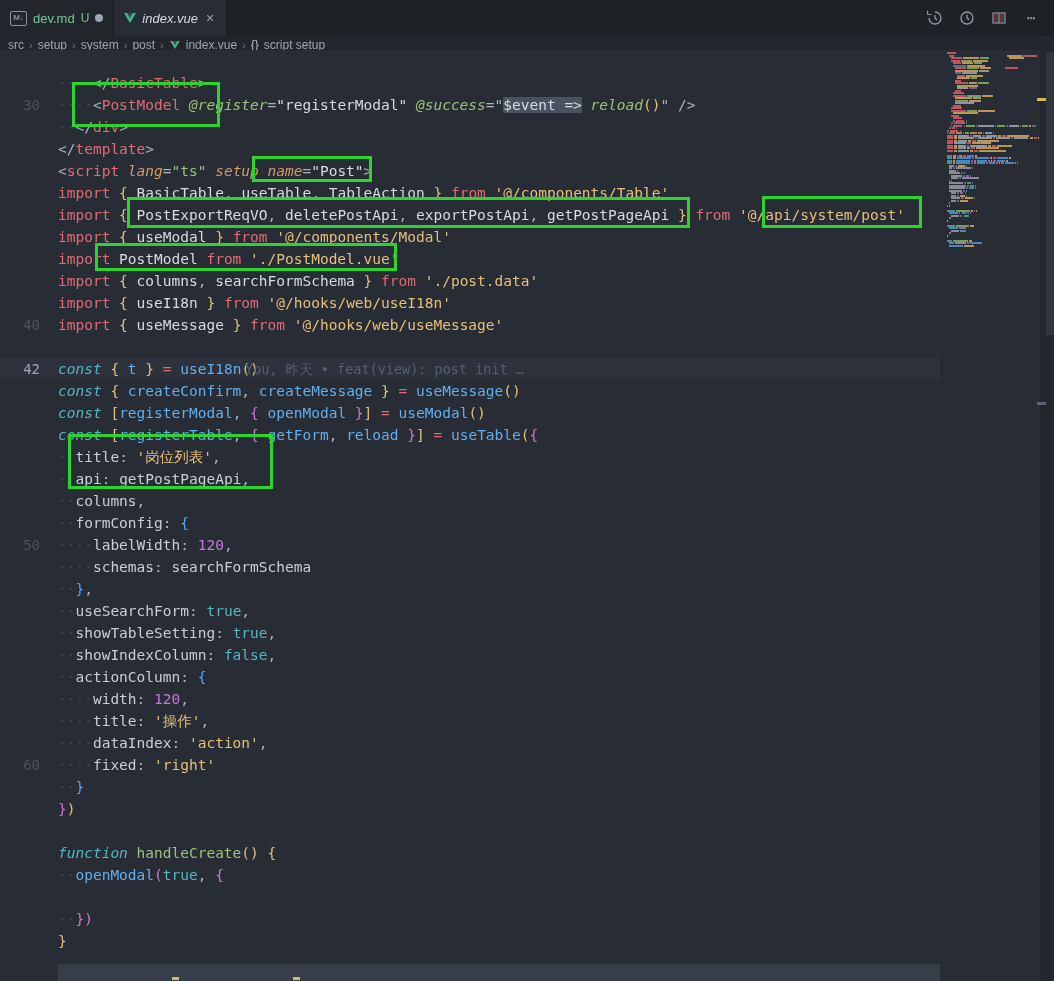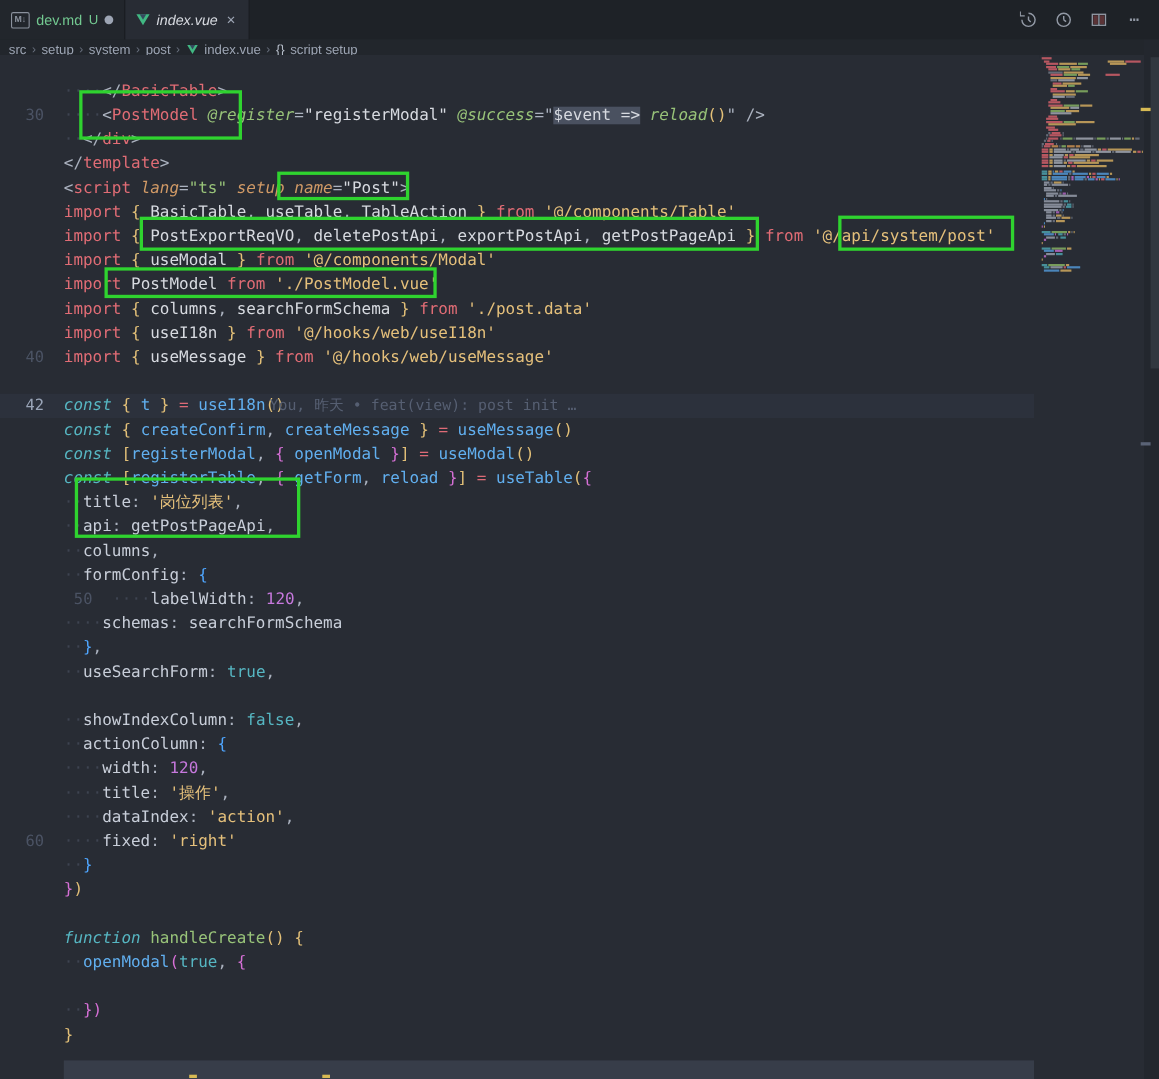--- a/index.html
+++ b/index.html
@@ -146,24 +146,25 @@
       <div class="code-row" style="top: 264px;"><span class="gut">40</span><span class="ltext"><span class="tk-kw">import</span><span class="tk-b1"> { </span><span class="tk-id">useMessage</span><span class="tk-b1"> } </span><span class="tk-kw">from</span><span class="tk-str"> '@/hooks/web/useMessage'</span></span></div>
       <div class="code-row" style="top: 286px;"><span class="ltext"></span></div>
       <div class="code-row current" style="top: 308px;"><span class="gut cur">42</span><span class="ltext"><span class="tk-key">const</span><span class="tk-b1"> { </span><span class="tk-var">t</span><span class="tk-b1"> }</span><span class="tk-op"> = </span><span class="tk-fn">useI18n</span><span class="tk-b1">()</span></span><span class="blame">You, 昨天 • feat(view): post init …</span></div>
       <div class="code-row" style="top: 330px;"><span class="ltext"><span class="tk-key">const</span><span class="tk-b1"> { </span><span class="tk-var">createConfirm</span><span class="tk-pun">, </span><span class="tk-var">createMessage</span><span class="tk-b1"> }</span><span class="tk-op"> = </span><span class="tk-fn">useMessage</span><span class="tk-b1">()</span></span></div>
       <div class="code-row" style="top: 352px;"><span class="ltext"><span class="tk-key">const</span><span class="tk-b1"> [</span><span class="tk-var">registerModal</span><span class="tk-pun">, </span><span class="tk-b2">{ </span><span class="tk-var">openModal</span><span class="tk-b2"> }</span><span class="tk-b1">]</span><span class="tk-op"> = </span><span class="tk-fn">useModal</span><span class="tk-b1">()</span></span></div>
       <div class="code-row" style="top: 374px;"><span class="ltext"><span class="tk-key">const</span><span class="tk-b1"> [</span><span class="tk-var">registerTable</span><span class="tk-pun">, </span><span class="tk-b2">{ </span><span class="tk-var">getForm</span><span class="tk-pun">, </span><span class="tk-var">reload</span><span class="tk-b2"> }</span><span class="tk-b1">]</span><span class="tk-op"> = </span><span class="tk-fn">useTable</span><span class="tk-b1">(</span><span class="tk-b2">{</span></span></div>
       <div class="code-row" style="top: 396px;"><span class="ltext"><span class="tk-ws">··</span><span class="tk-idp">title</span><span class="tk-pun">: </span><span class="tk-str">'岗位列表'</span><span class="tk-pun">,</span></span></div>
       <div class="code-row" style="top: 418px;"><span class="ltext"><span class="tk-ws">··</span><span class="tk-idp">api</span><span class="tk-pun">: </span><span class="tk-idp">getPostPageApi</span><span class="tk-pun">,</span></span></div>
       <div class="code-row" style="top: 440px;"><span class="ltext"><span class="tk-ws">··</span><span class="tk-idp">columns</span><span class="tk-pun">,</span></span></div>
       <div class="code-row" style="top: 462px;"><span class="ltext"><span class="tk-ws">··</span><span class="tk-idp">formConfig</span><span class="tk-pun">: </span><span class="tk-b3">{</span></span></div>
-      <div class="code-row" style="top: 484px; margin-left: 44px;"><span class="gut">50</span><span class="ltext"><span class="tk-ws">····</span><span class="tk-idp">labelWidth</span><span class="tk-pun">: </span><span class="tk-num">120</span><span class="tk-pun">,</span></span></div>
+      <div class="code-row" style="top: 484px;"><span class="gut">50</span><span class="ltext"><span class="tk-ws">····</span><span class="tk-idp">labelWidth</span><span class="tk-pun">: </span><span class="tk-num">120</span><span class="tk-pun">,</span></span></div>
       <div class="code-row" style="top: 506px;"><span class="ltext"><span class="tk-ws">····</span><span class="tk-idp">schemas</span><span class="tk-pun">: </span><span class="tk-idp">searchFormSchema</span></span></div>
       <div class="code-row" style="top: 528px;"><span class="ltext"><span class="tk-ws">··</span><span class="tk-b3">}</span><span class="tk-pun">,</span></span></div>
       <div class="code-row" style="top: 550px;"><span class="ltext"><span class="tk-ws">··</span><span class="tk-idp">useSearchForm</span><span class="tk-pun">: </span><span class="tk-bool">true</span><span class="tk-pun">,</span></span></div>
+      <div class="code-row" style="top: 572px;"><span class="ltext"><span class="tk-ws">··</span><span class="tk-idp">showTableSetting</span><span class="tk-pun">: </span><span class="tk-bool">true</span><span class="tk-pun">,</span></span></div>
       <div class="code-row" style="top: 594px;"><span class="ltext"><span class="tk-ws">··</span><span class="tk-idp">showIndexColumn</span><span class="tk-pun">: </span><span class="tk-bool">false</span><span class="tk-pun">,</span></span></div>
       <div class="code-row" style="top: 616px;"><span class="ltext"><span class="tk-ws">··</span><span class="tk-idp">actionColumn</span><span class="tk-pun">: </span><span class="tk-b3">{</span></span></div>
       <div class="code-row" style="top: 638px;"><span class="ltext"><span class="tk-ws">····</span><span class="tk-idp">width</span><span class="tk-pun">: </span><span class="tk-num">120</span><span class="tk-pun">,</span></span></div>
       <div class="code-row" style="top: 660px;"><span class="ltext"><span class="tk-ws">····</span><span class="tk-idp">title</span><span class="tk-pun">: </span><span class="tk-str">'操作'</span><span class="tk-pun">,</span></span></div>
       <div class="code-row" style="top: 682px;"><span class="ltext"><span class="tk-ws">····</span><span class="tk-idp">dataIndex</span><span class="tk-pun">: </span><span class="tk-str">'action'</span><span class="tk-pun">,</span></span></div>
       <div class="code-row" style="top: 704px;"><span class="gut">60</span><span class="ltext"><span class="tk-ws">····</span><span class="tk-idp">fixed</span><span class="tk-pun">: </span><span class="tk-str">'right'</span></span></div>
       <div class="code-row" style="top: 726px;"><span class="ltext"><span class="tk-ws">··</span><span class="tk-b3">}</span></span></div>
       <div class="code-row" style="top: 748px;"><span class="ltext"><span class="tk-b2">}</span><span class="tk-b1">)</span></span></div>
       <div class="code-row" style="top: 770px;"><span class="ltext"></span></div>
       <div class="code-row" style="top: 792px;"><span class="ltext"><span class="tk-key">function</span><span class="tk-fng"> handleCreate</span><span class="tk-b1">()</span><span class="tk-pun"> </span><span class="tk-b1">{</span></span></div>

